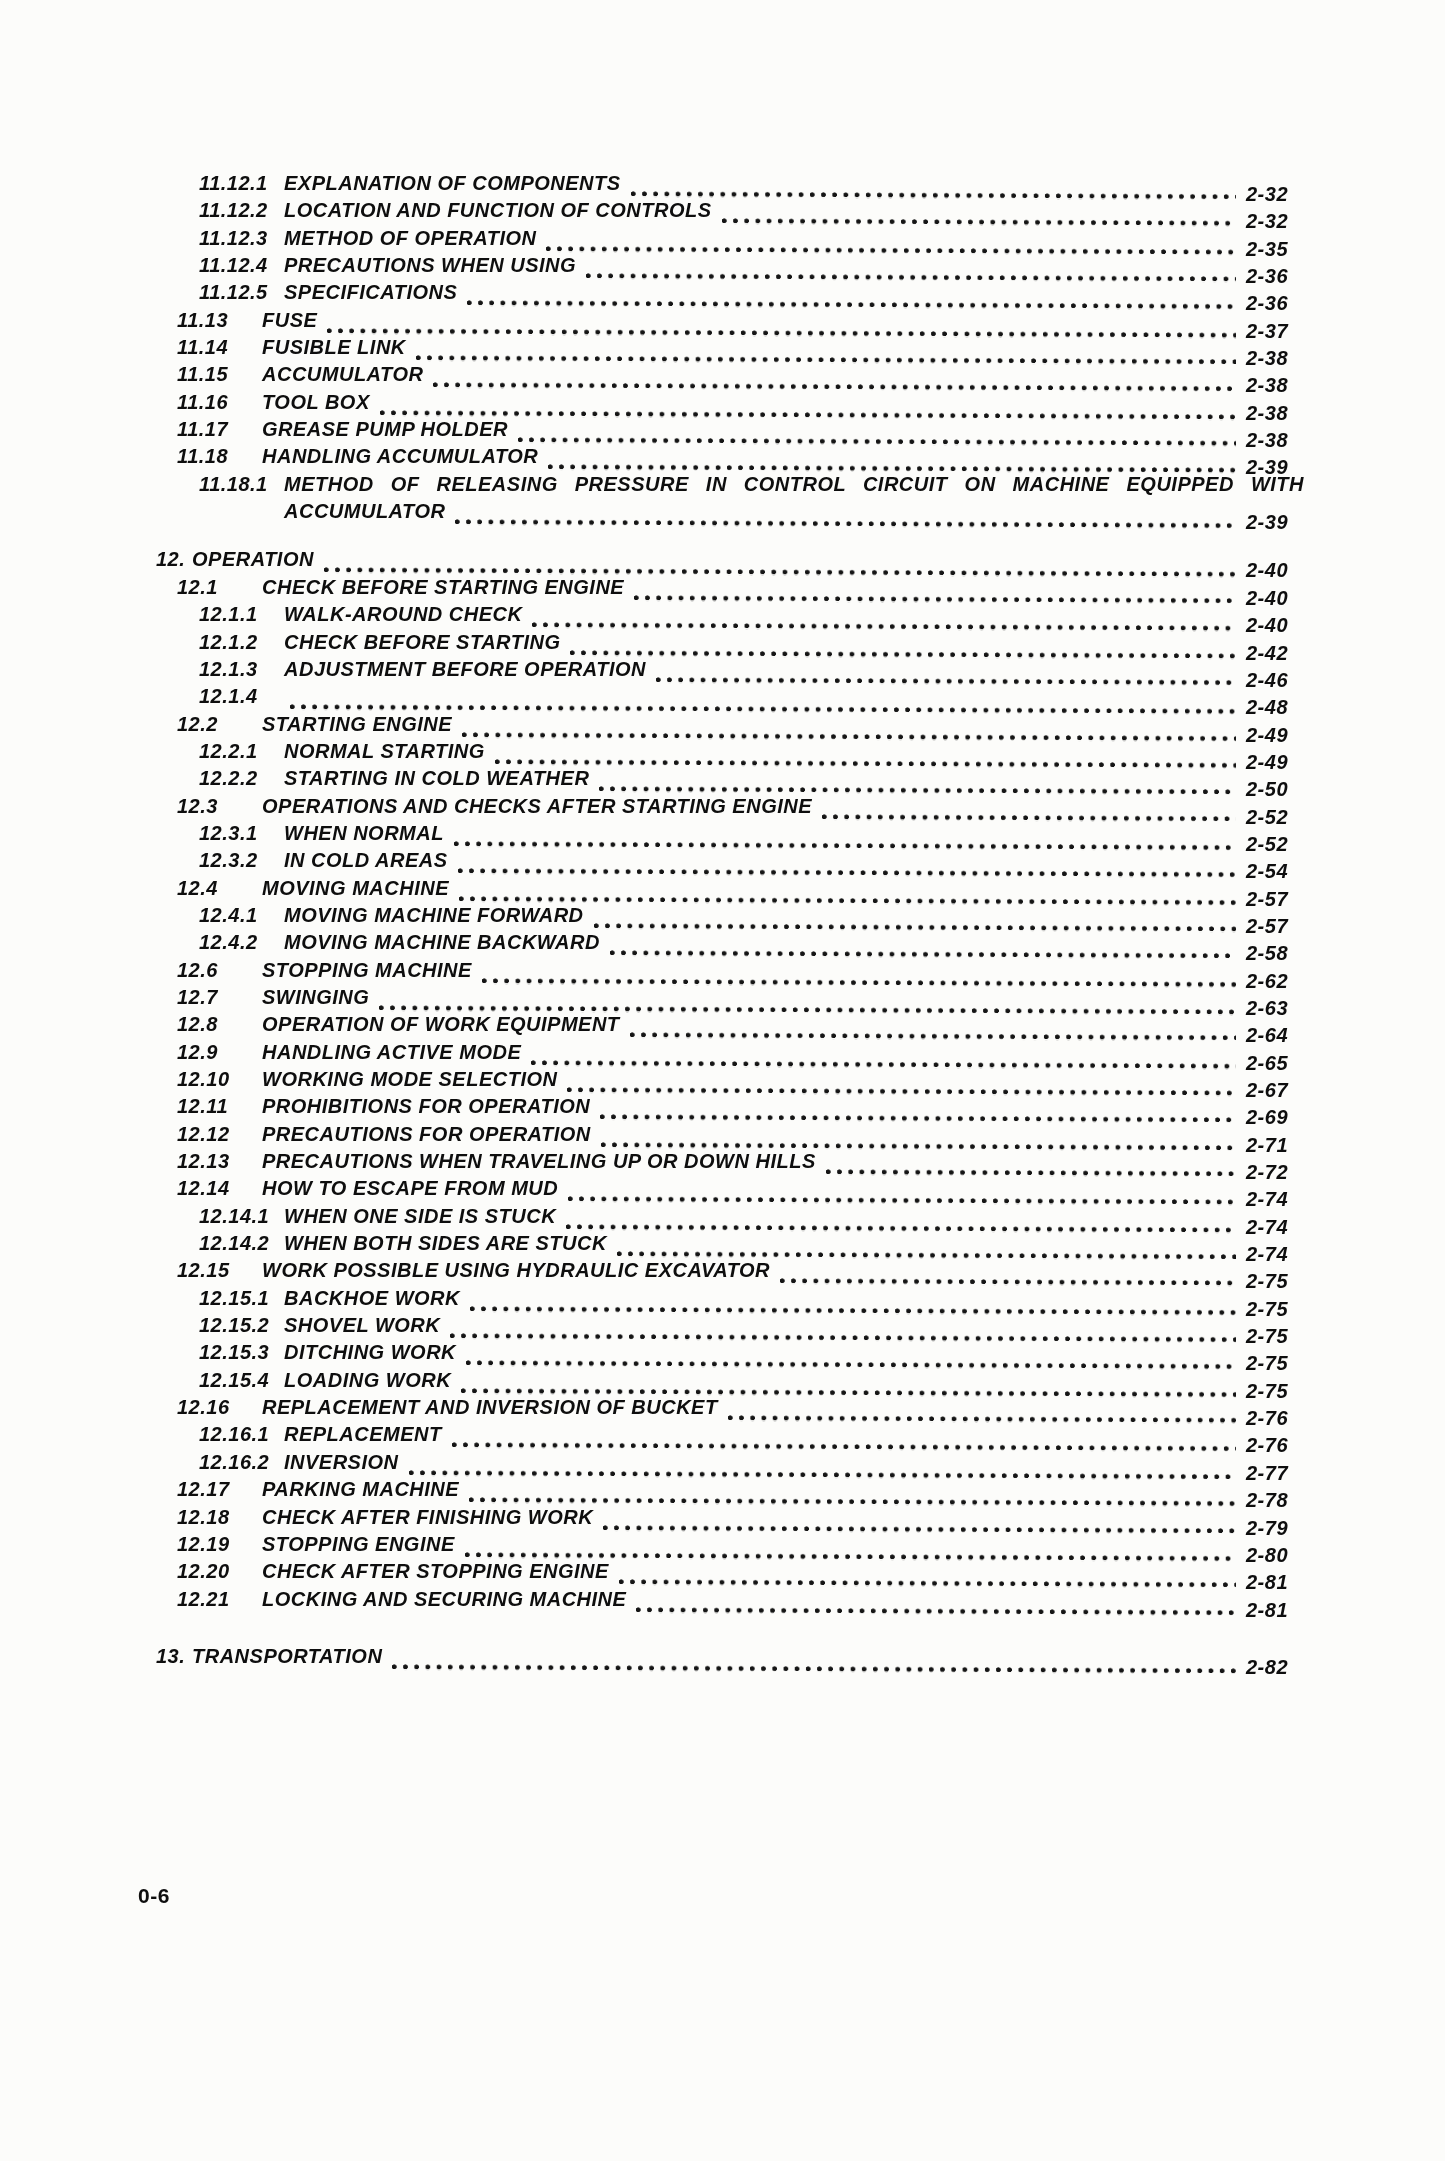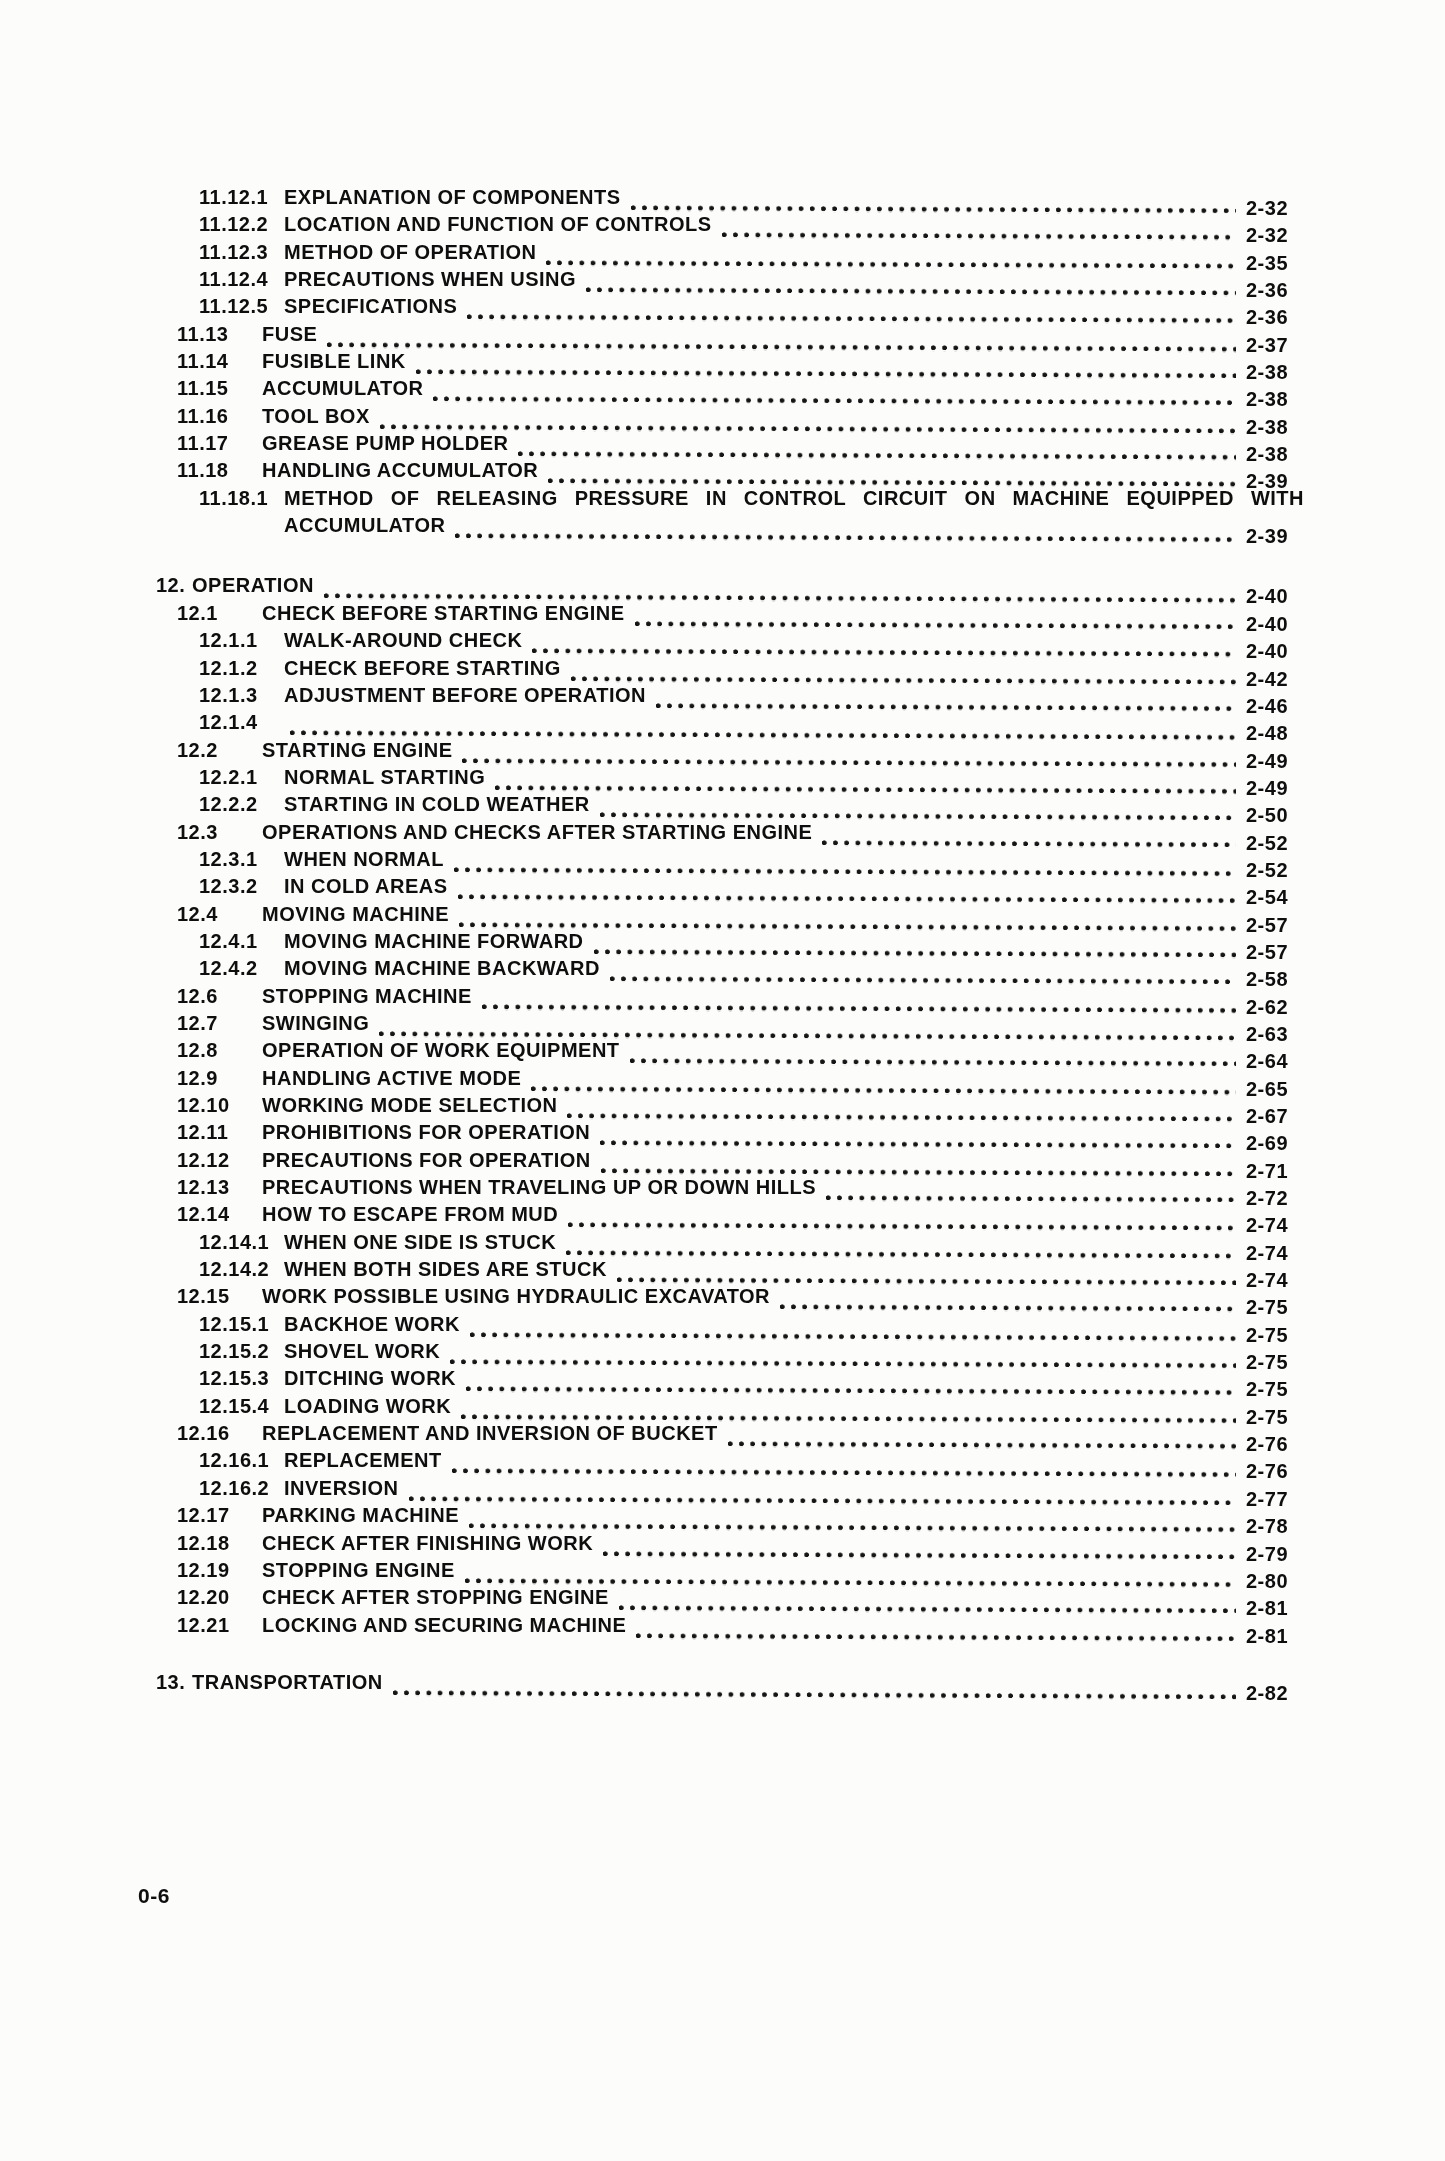--- a/index.html
+++ b/index.html
@@ -9,25 +9,26 @@
     height: 2161px;
     background: #fcfcfa;
     font-family: "Liberation Sans", "DejaVu Sans", sans-serif;
     font-weight: 700;
     color: #0e0e0e;
     overflow: hidden;
   }
   .toc {
     position: absolute;
     left: 156px;
-    top: 186px;
+    top: 172px;
     width: 1148px;
+    font-style: italic;
   }
   .toc-group { margin: 0; }
-  .toc-group:nth-child(2) { margin-top: 33px; }
+  .toc-group:nth-child(2) { margin-top: 21px; }
   .toc-group:nth-child(3) { margin-top: 30px; }
   .toc-row {
     display: flex;
     align-items: baseline;
     height: 27.35px;
     font-size: 20px;
     letter-spacing: 0.5px;
     white-space: nowrap;
   }
   .num { flex: 0 0 auto; white-space: nowrap; }

